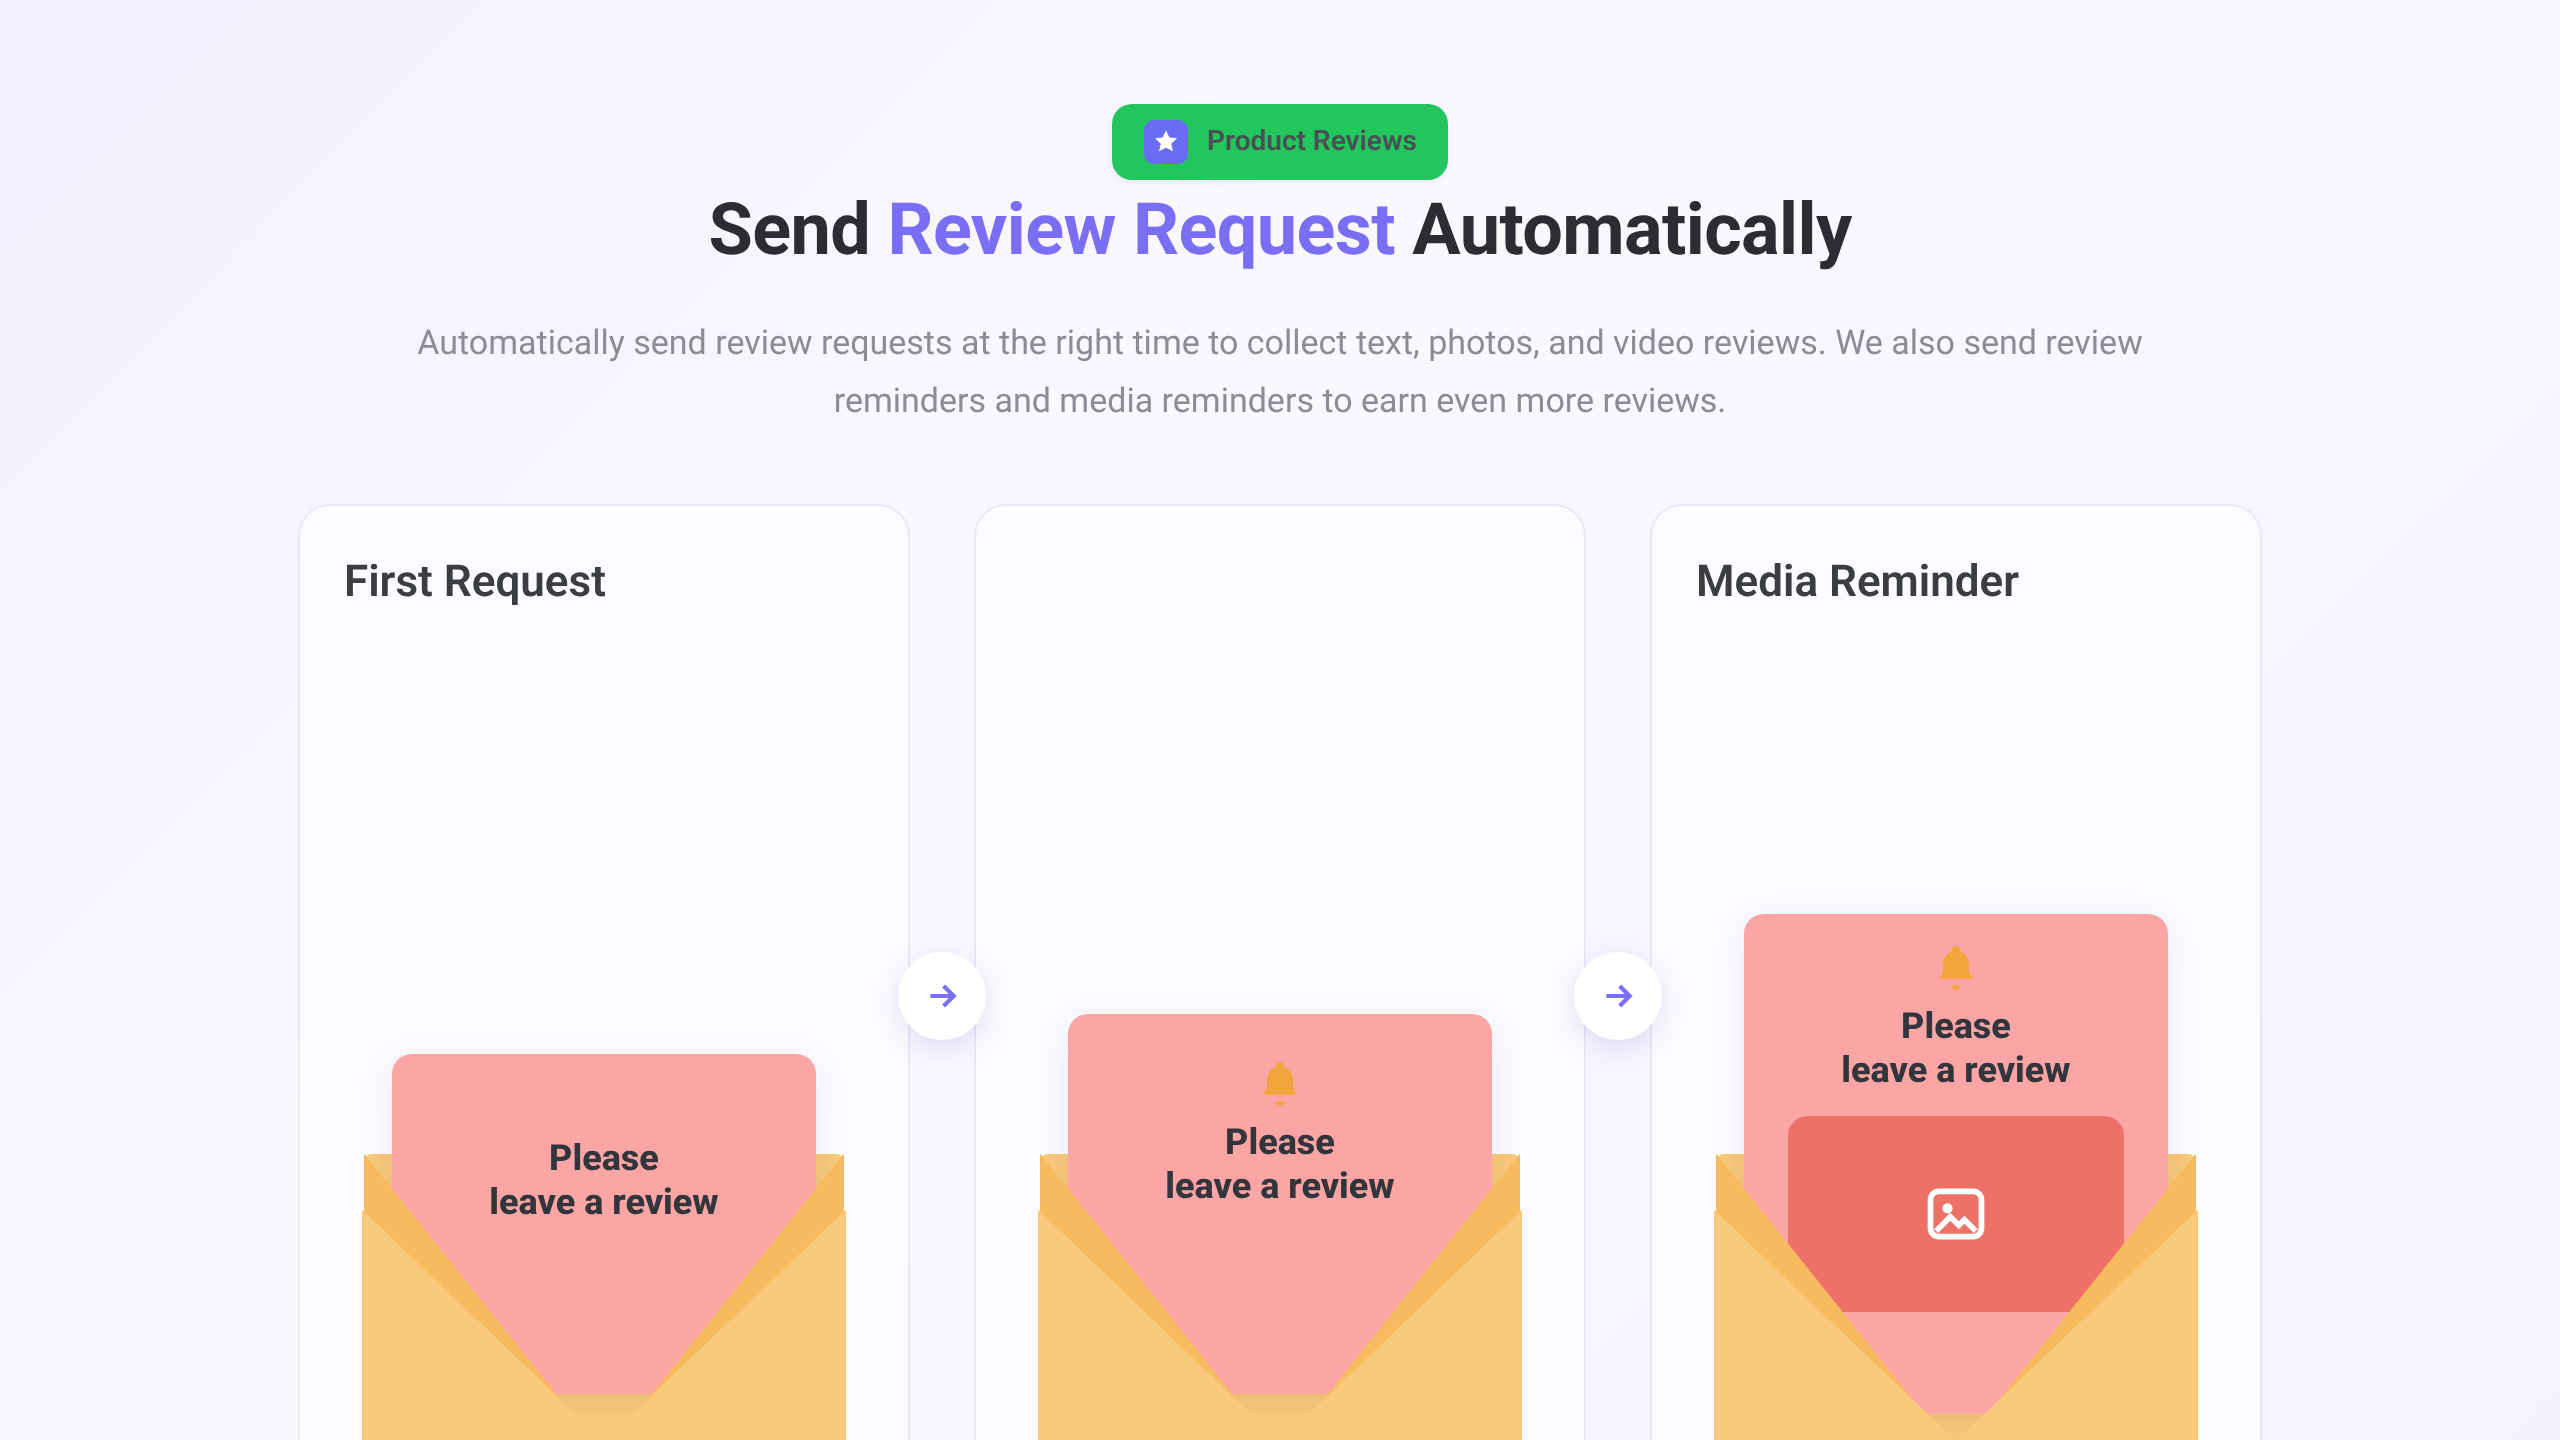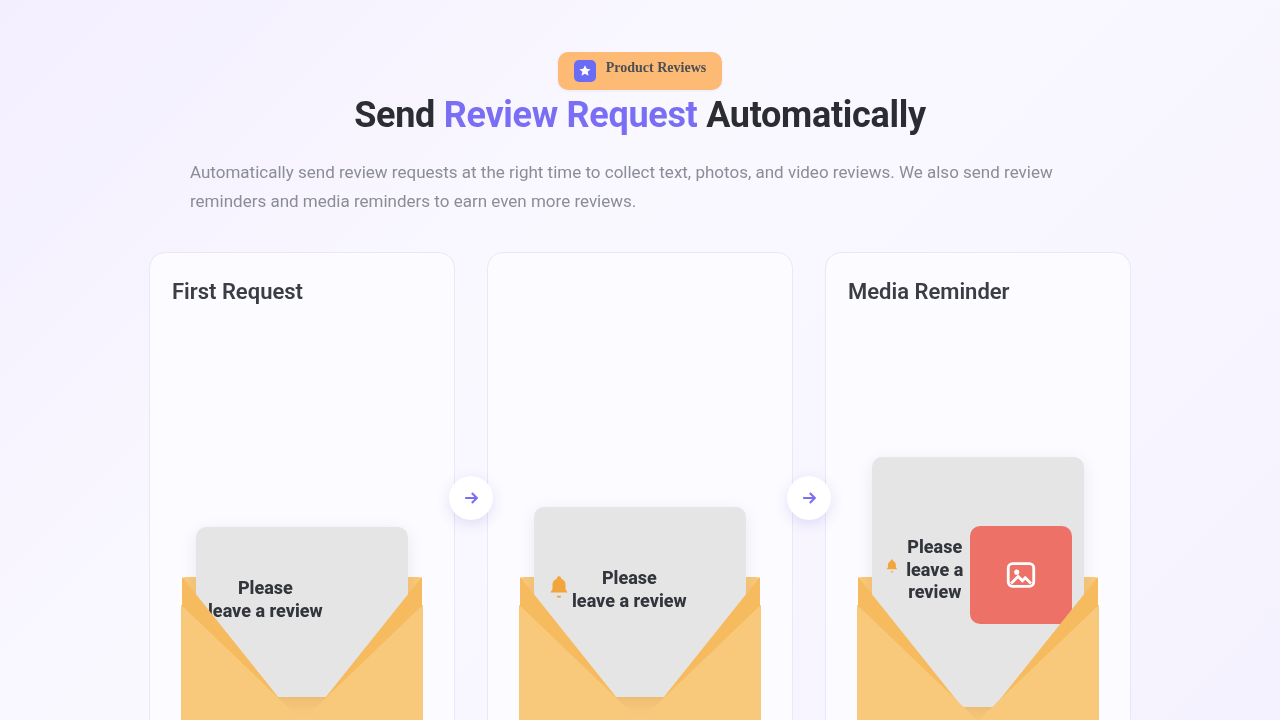--- a/index.html
+++ b/index.html
@@ -9,26 +9,26 @@
     font-family: -apple-system, BlinkMacSystemFont, "Segoe UI", Roboto, Helvetica, Arial, sans-serif;
     background: linear-gradient(135deg, #f3efff 0%, #faf8ff 40%, #f5f2ff 100%);
     display: flex;
     flex-direction: column;
     align-items: center;
     padding-top: 52px;
     overflow: hidden;
   }
   .badge {
     display: inline-flex;
+    align-items: center;
     gap: 10px;
-    background: #fdba74;
+    background: #22c55e;
     border-radius: 10px;
     padding: 8px 16px;
     box-shadow: 0 1px 3px rgba(80,70,160,.08);
-    font-family: Liberation Serif, serif;
   }
   .badge-icon {
     width: 22px; height: 22px;
     background: #6a6cf6;
     border-radius: 5px;
     position: relative;
     display: flex; align-items: center; justify-content: center;
   }
   .badge-icon svg { width: 14px; height: 14px; fill: #fff; }
   .badge-text { font-size: 14px; font-weight: 600; color: #4b4e55; }
@@ -36,21 +36,21 @@
     margin-top: 4px;
     font-size: 36px;
     font-weight: 700;
     color: #2b2d33;
     letter-spacing: -0.3px;
   }
   .headline .hl-accent { color: #7a6ef5; }
   .subhead {
     margin-top: 22px;
     max-width: 900px;
-    text-align: left;
+    text-align: center;
     font-size: 17px;
     line-height: 1.7;
     color: #8a8d97;
   }
   .cards-row {
     margin-top: 36px;
     display: flex;
     align-items: center;
     gap: 16px;
   }
@@ -126,26 +126,26 @@
     height: 122px;
     background: #f9c97b;
     clip-path: polygon(0 0, 50% 95%, 100% 0, 100% 100%, 0 100%);
     z-index: 4;
     border-radius: 0 0 4px 4px;
   }
   .letter {
     position: absolute;
     left: 14px; right: 14px;
     bottom: 30px;
-    background: #e5e5e5;
+    background: #fca5a5;
     border-radius: 10px;
     box-shadow: 0 4px 18px rgba(0,0,0,.08);
     z-index: 2;
     display: flex;
-    flex-direction: row;
+    flex-direction: column;
     align-items: center;
     padding: 16px 12px 40px 12px;
   }
   .letter.h1 { height: 170px; }
   .letter.h2 { height: 190px; }
   .letter.h3 { height: 250px; bottom: 20px; }
   .letter-text {
     font-size: 18px;
     font-weight: 800;
     color: #33353c;

